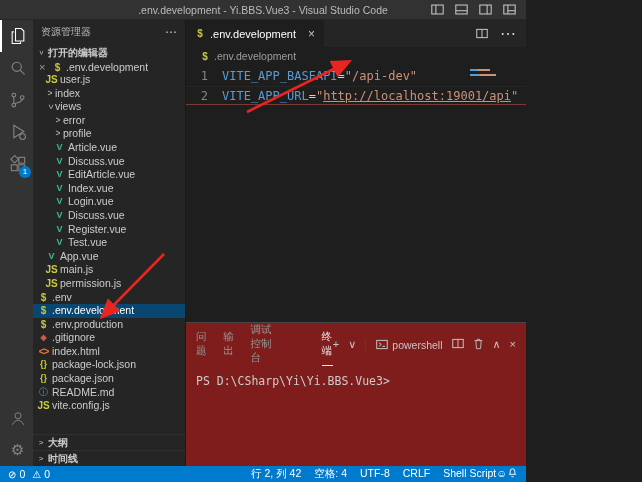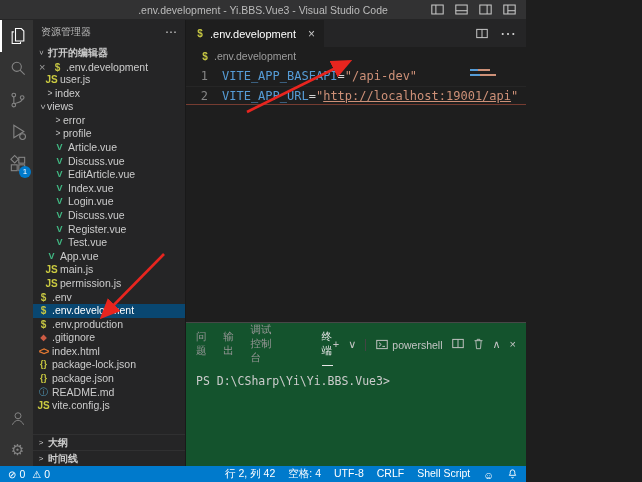--- a/index.html
+++ b/index.html
@@ -76,37 +76,37 @@
   .line-num { flex:0 0 36px; width:36px; text-align:right; padding-right:14px; color:#858585; }
   .tok-key { color:#569cd6; }
   .tok-op  { color:#d4d4d4; }
   .tok-str { color:#ce9178; }
   .tok-link { color:#ce9178; text-decoration:underline; }
   .minimap { position:absolute; top:4px; right:30px; width:26px; }
   .mm-line { height:2px; margin-bottom:3px; background:linear-gradient(90deg,#569cd6 0 38%,#ce9178 38% 100%); }
   .mm-line.l1 { width:20px; } .mm-line.l2 { width:26px; }
 
   
-  .panel { flex:0 0 144px; border-top:1px solid #474747; display:flex; flex-direction:column; background:#14532d; }
+  .panel { flex:0 0 144px; border-top:1px solid #474747; display:flex; flex-direction:column; background:#7f1d1d; }
   .panel-header { flex:0 0 26px; display:flex; align-items:stretch; padding:0 10px; }
   .panel-tabs { display:flex; gap:16px; font-size:10.5px; }
   .panel-tab { color:#969696; display:flex; align-items:center; border-bottom:1px solid transparent; }
   .panel-tab.active { color:#e7e7e7; border-bottom:1px solid #e7e7e7;margin-left:27px; }
   .panel-actions { margin-left:auto; display:flex; align-items:center; gap:9px; color:#c5c5c5; font-size:11px; }
   .pa-glyph { font-size:11px; line-height:1; }
   .shell-select { display:flex; align-items:center; gap:4px; padding-left:10px; border-left:1px solid #444; font-size:10.5px; }
   .terminal { flex:1; font-family:"DejaVu Sans Mono","Liberation Mono",monospace; font-size:11.5px;
     color:#cccccc; padding:8px 10px; }
 
   
   .statusbar { flex:0 0 16px; background:#007acc; color:#ffffff; display:flex; align-items:center;
     font-size:10.5px; padding:0 8px; }
   .sb-left { display:flex; align-items:center; gap:3px; }
   .sb-left .cnt { margin-right:4px; }
-  .sb-right { margin-left:auto; display:flex; align-items:flex-end; gap:13px; }
+  .sb-right { margin-left:auto; display:flex; align-items:flex-start; }
   .sb-ico { font-size:10px; }
 
   
   .annotations { position:absolute; inset:0; width:642px; height:482px; pointer-events:none; z-index:60; }
 
   svg.lineicon { stroke:currentColor; fill:none; stroke-width:1.3; }
 </style>
 </head>
 <body>
 
@@ -212,21 +212,21 @@
         </div>
       <div id="tree" class="tree">
           <div class="trow" style="padding-left: 12px;">
             <span class="ficon js">JS</span>
             <span class="lbl">user.js</span>
           </div>
           <div class="trow" style="padding-left: 12px;">
             <span class="chev">&gt;</span>
             <span class="lbl">index</span>
           </div>
-          <div class="trow" style="padding-left: 4px;">
+          <div class="trow" style="padding-left: 12px;">
             <span class="chev exp">&gt;</span>
             <span class="lbl">views</span>
           </div>
           <div class="trow" style="padding-left: 20px;">
             <span class="chev">&gt;</span>
             <span class="lbl">error</span>
           </div>
           <div class="trow" style="padding-left: 20px;">
             <span class="chev">&gt;</span>
             <span class="lbl">profile</span>

